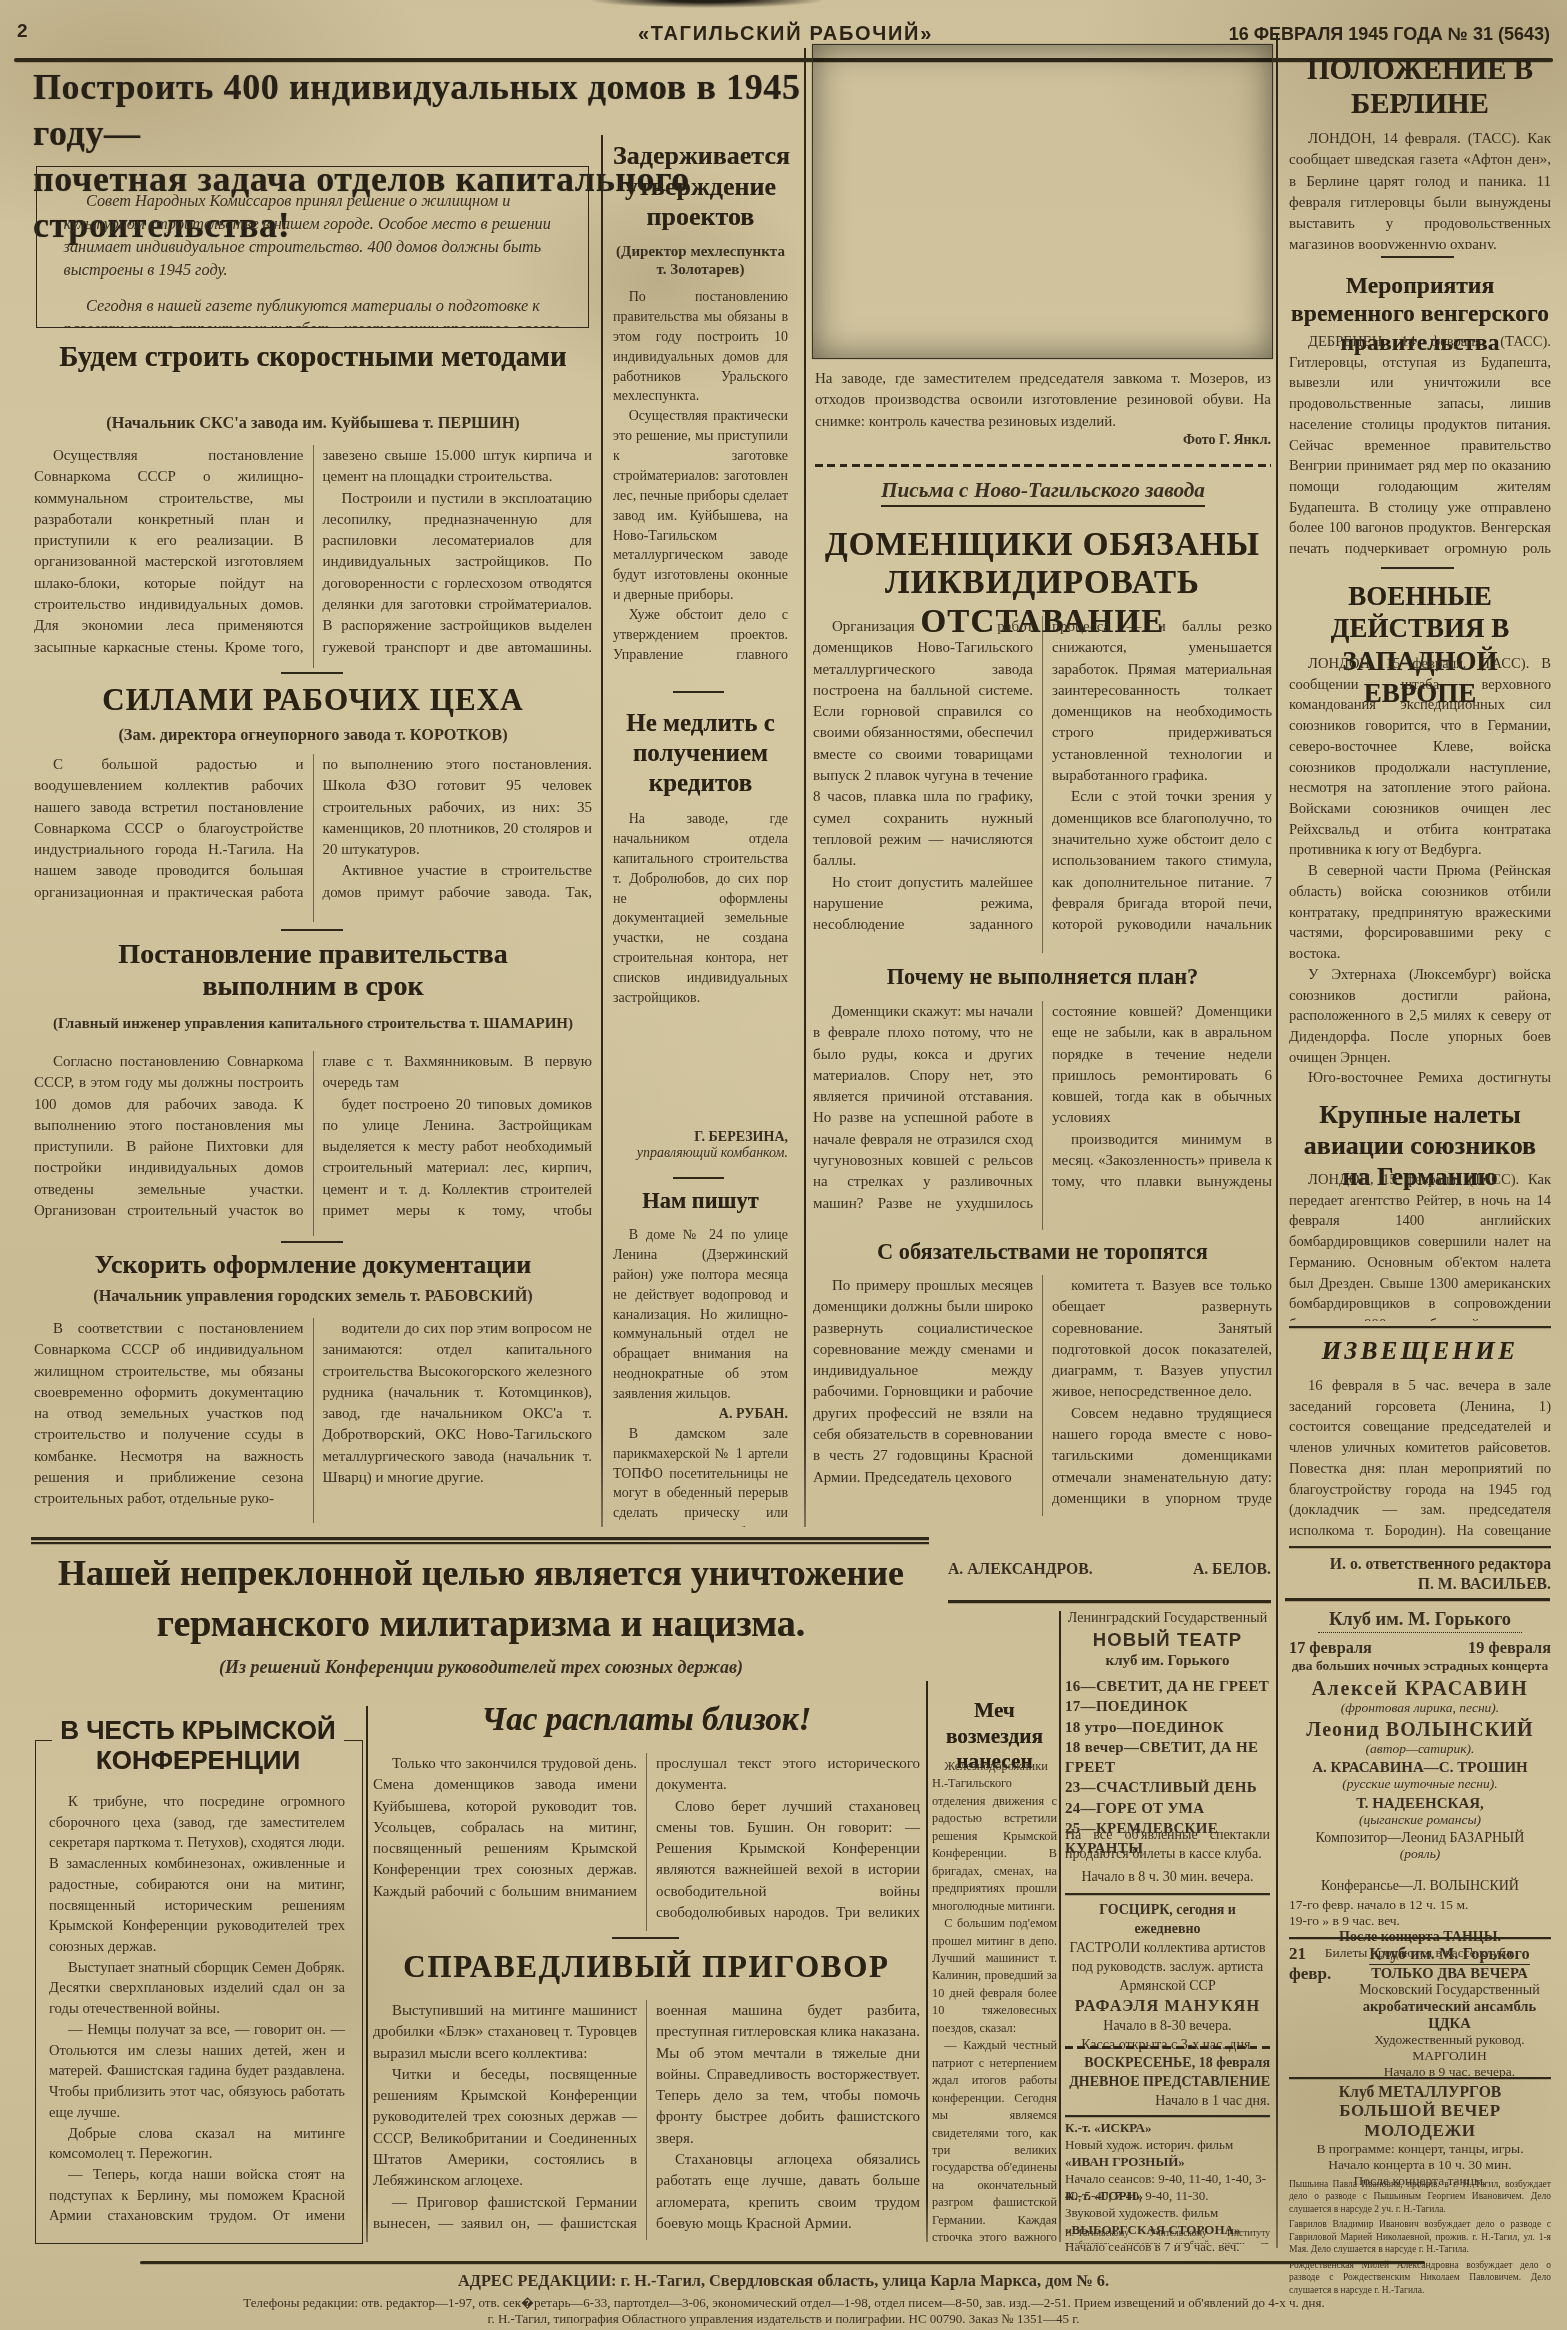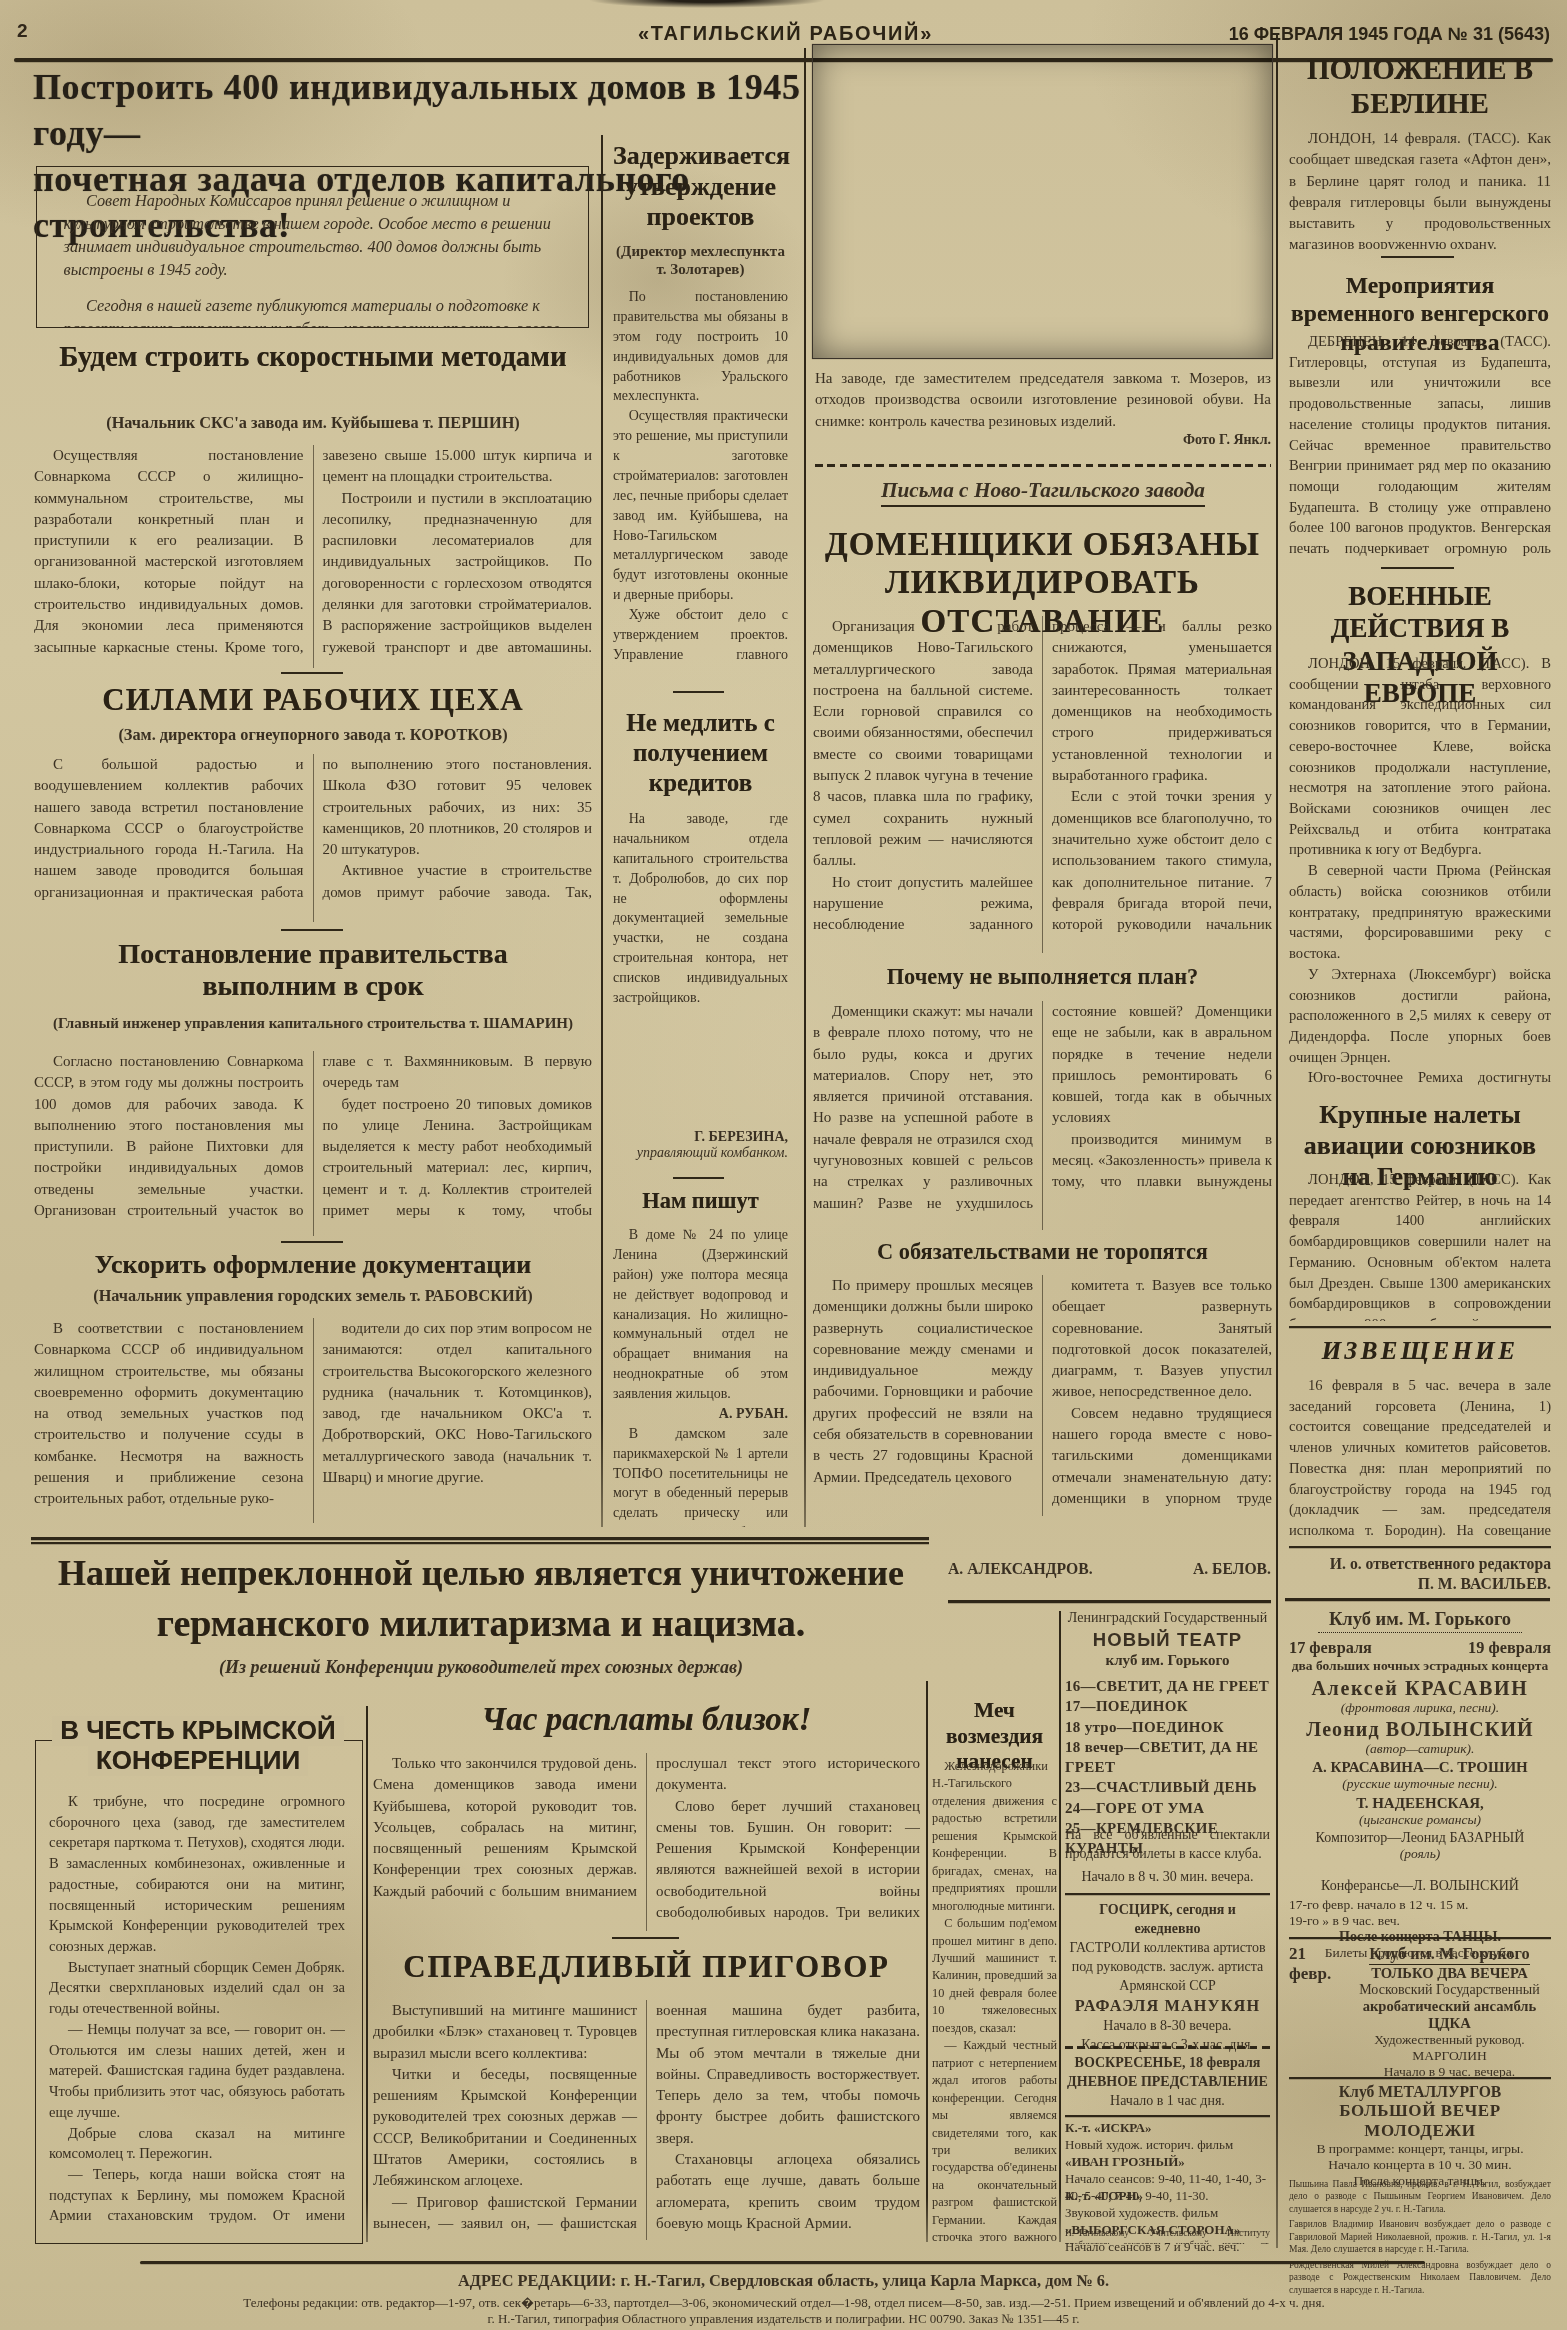--- a/index.html
+++ b/index.html
@@ -291,21 +291,21 @@
     <div class="sig">ГОСЦИРК, сегодня и ежедневно</div>
     <div>ГАСТРОЛИ коллектива артистов</div>
     <div>под руководств. заслуж. артиста</div>
     <div>Армянской ССР</div>
     <div class="sig" style="font-size:16.3px;letter-spacing:1.1px;">РАФАЭЛЯ МАНУКЯН</div>
     <div>Начало в 8-30 вечера.</div>
     <div>Касса открыта с 3-х час. дня.</div>
   </div>
 
   <div class="abs wavy" style="left:1065px;top:2046px;width:205px;"></div>
-  <div class="abs c" style="left:1065px;top:2054px;width:205px;font-size:14px;line-height:1.35;">
+  <div class="abs c" style="left:1065px;top:2054px;width:205px;font-size:14px;line-height:1.35;text-align:right;">
     <div class="sig">ВОСКРЕСЕНЬЕ, 18 февраля</div>
     <div class="sig">ДНЕВНОЕ ПРЕДСТАВЛЕНИЕ</div>
     <div>Начало в 1 час дня.</div>
   </div>
 
   <div class="abs hrule" style="left:1065px;top:2115px;width:205px;height:1.7px;"></div>
   <div class="abs" style="left:1065px;top:2120px;width:205px;font-size:13px;line-height:1.3;">
     <div class="sig">К.-т. «ИСКРА»</div>
     <div>Новый худож. историч. фильм</div>
     <div class="sig">«ИВАН ГРОЗНЫЙ»</div>

